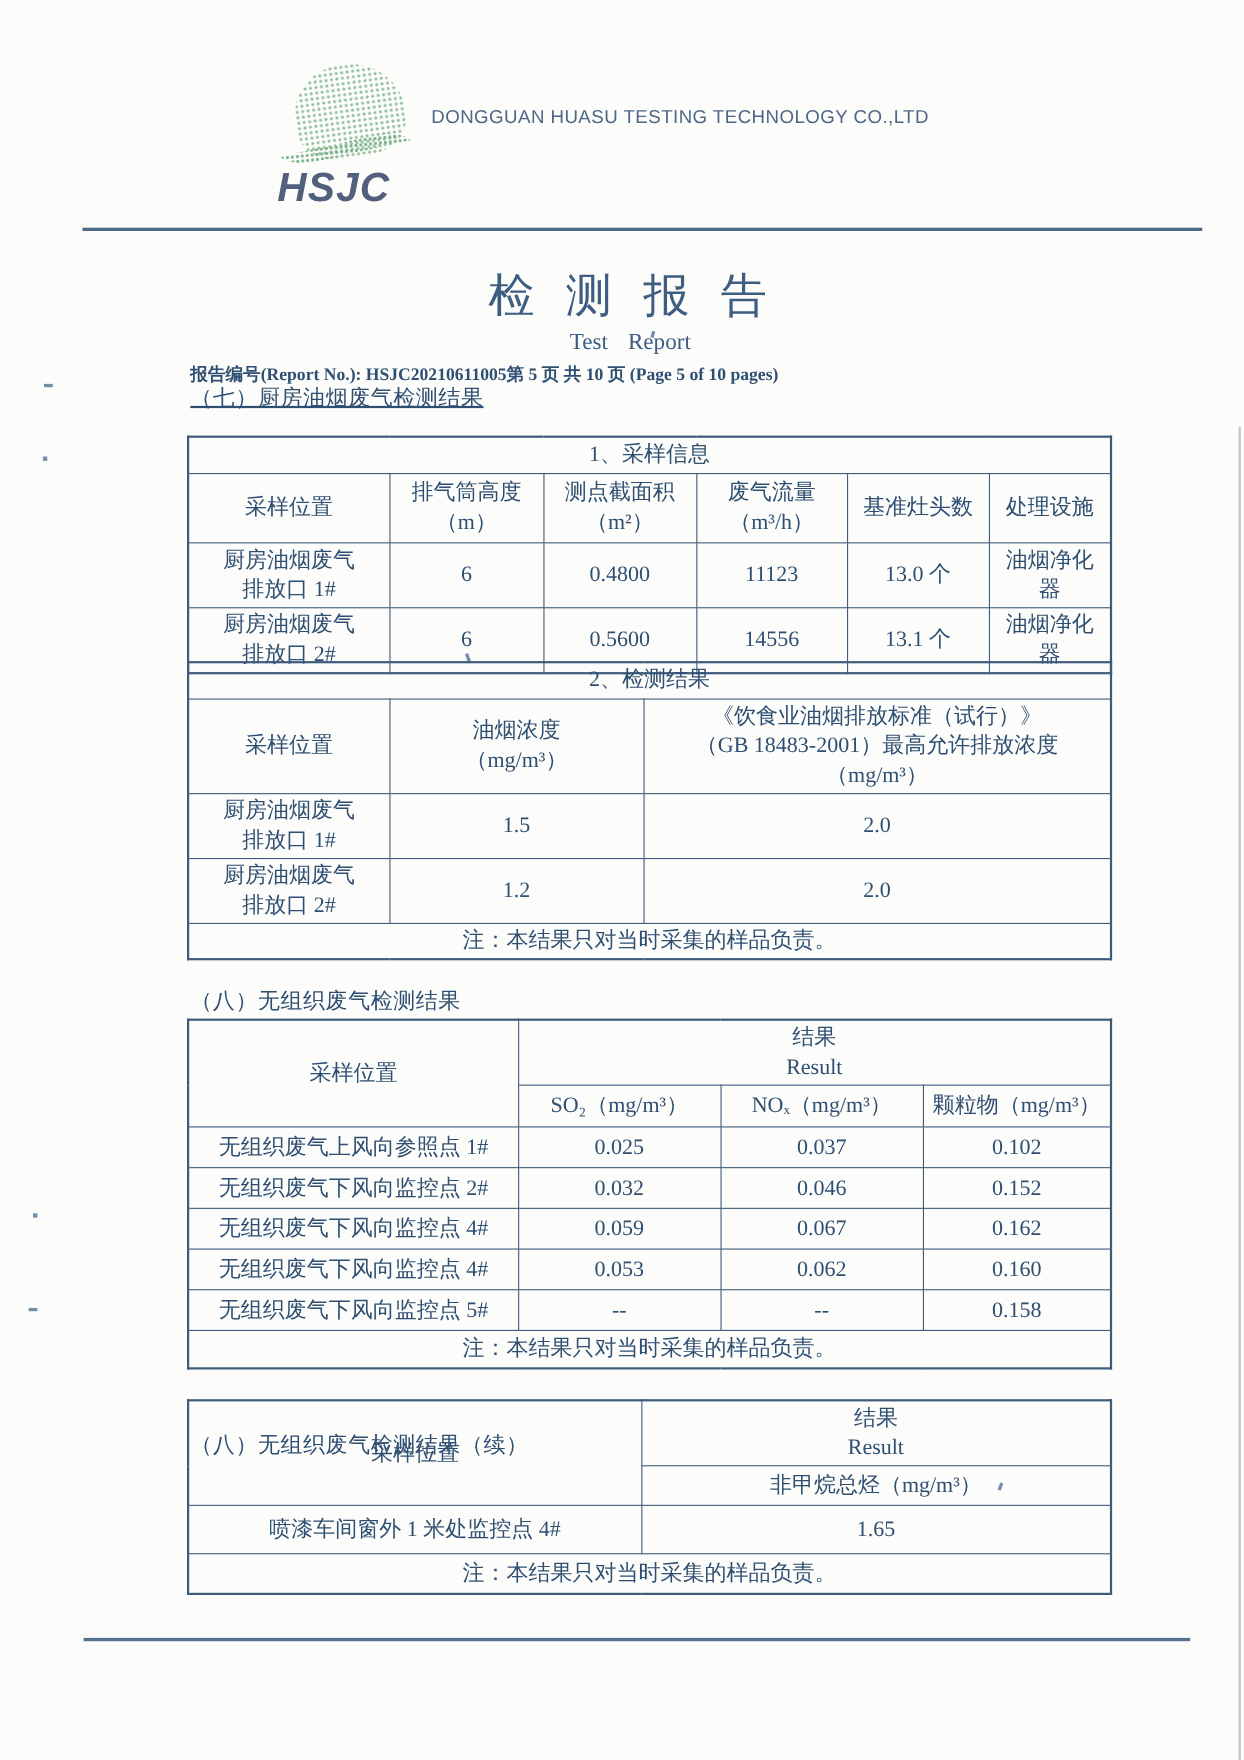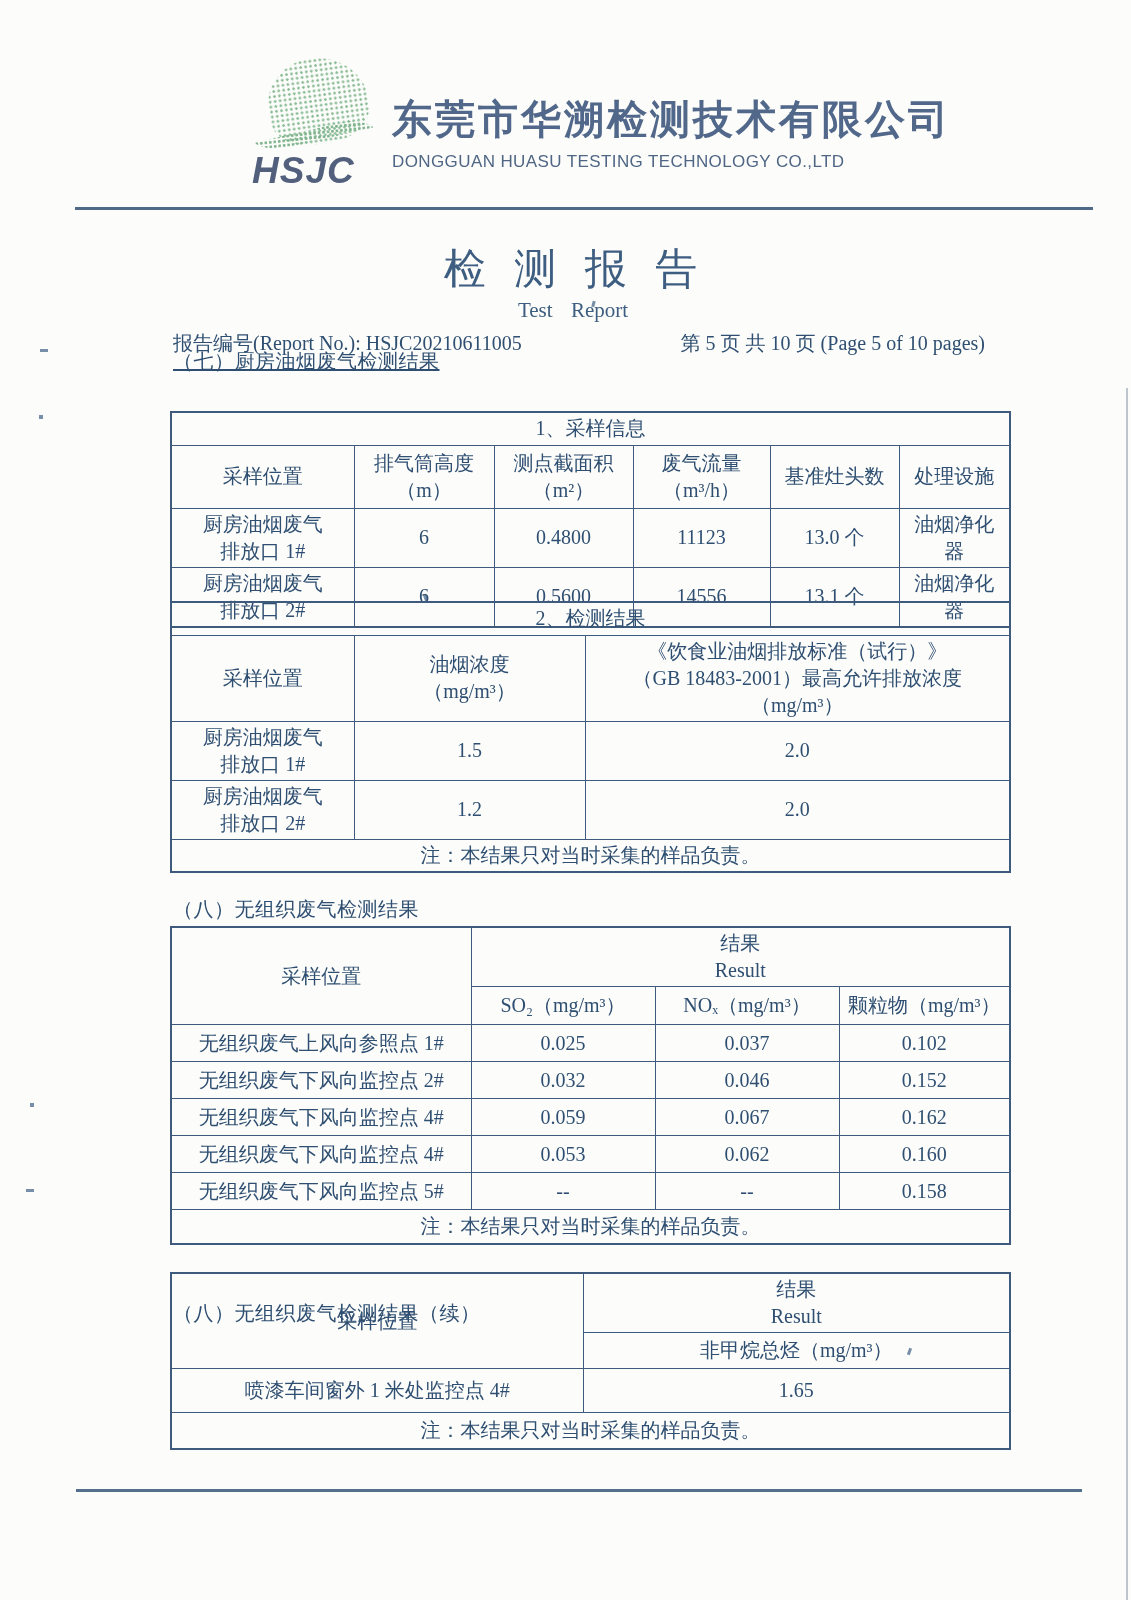--- a/index.html
+++ b/index.html
@@ -39,21 +39,21 @@
   .company{margin-left:12px;padding-top:36px;font-family:"Liberation Sans","DejaVu Sans",sans-serif;}
   .company-cn{font-size:40px;font-weight:600;letter-spacing:3px;color:#51688a;white-space:nowrap;}
   .company-en{font-size:17px;letter-spacing:.4px;color:#4f6685;margin-top:5px;white-space:nowrap;}
   .header-rule{position:absolute;top:207px;left:75px;width:1018px;height:3px;background:#4e6a86;}
   
   .title-cn{position:absolute;top:241px;left:0;width:1150px;text-align:center;
     font-size:42px;letter-spacing:9px;color:#3d5d81;}
   .title-en{position:absolute;top:298px;left:0;width:1146px;text-align:center;
     font-size:21px;word-spacing:13px;color:#3d5d81;}
   .meta-row{position:absolute;top:330px;left:173px;width:812px;display:flex;
-    justify-content:space-between;font-size:20px;}
+    font-size:16px;font-weight:bold;}
   .sec-title{position:absolute;left:173px;font-size:20px;letter-spacing:.5px;}
   
   table.t{position:absolute;left:170px;border-collapse:collapse;table-layout:fixed;
     font-size:20px;color:#2f4f72;border:2px solid #3e5a7c;}
   table.t td{border:1.5px solid #3e5a7c;text-align:center;vertical-align:middle;
     padding:2px 6px;line-height:1.35;}
   td.cap{text-align:left;padding-left:10px;}
   td.note{text-align:left;padding-left:8px;margin-left:34px;}
   .pre{white-space:pre-line;}
   
@@ -75,37 +75,36 @@
   <div class="artifact" style="left:908px;top:1348px;width:3px;height:7px;transform:rotate(20deg);"></div>
   <div class="edge-line"></div>
 
   <div class="header">
     <div class="logo">
       <div class="logo-ball"></div>
       <div class="logo-swoosh"></div>
       <div class="logo-word">HSJC</div>
     </div>
     <div class="company">
-      <div class="company-cn">东莞市华溯检测技术有限公司</div>
       <div class="company-en">DONGGUAN HUASU TESTING TECHNOLOGY CO.,LTD</div>
     </div>
   </div>
   <div class="header-rule"></div>
 
   <div class="title-cn">检 测 报 告</div>
   <div class="title-en">Test Report</div>
 
   <div class="meta-row">
     <span>报告编号(Report No.): HSJC20210611005</span>
     <span>第 5 页  共 10 页  (Page 5 of 10 pages)</span>
   </div>
 
   <div class="sec-title" style="top:348px;text-decoration:underline;">（七）厨房油烟废气检测结果</div>
 
-  <table class="t" style="top:411px;width:839px;padding-left:24px;">
+  <table class="t" style="top:396px;width:839px;padding-left:24px;">
     <colgroup>
         <col style="width:183px">
         <col style="width:140px">
         <col style="width:139px">
         <col style="width:137px">
         <col style="width:129px">
         <col style="width:111px">
       </colgroup>
     <tbody>
         <tr style="height:33px;">

